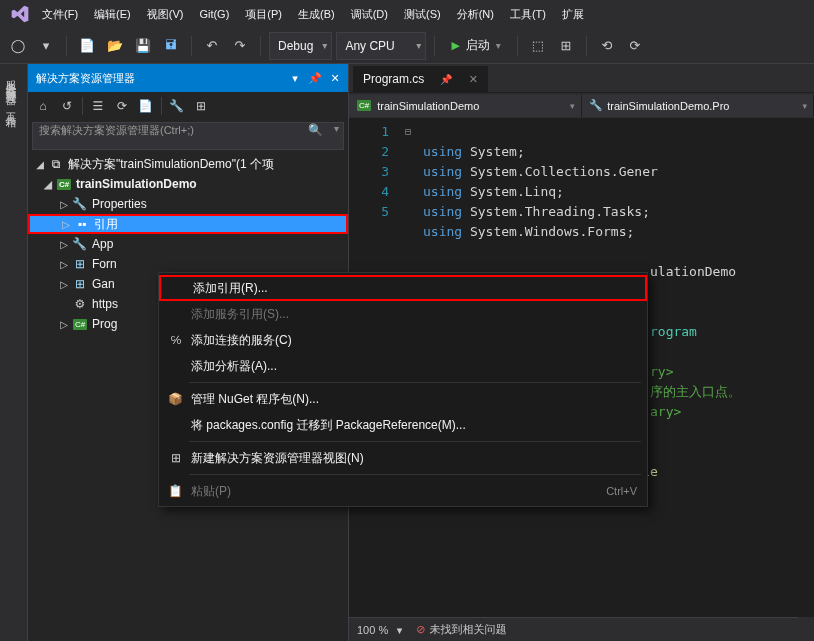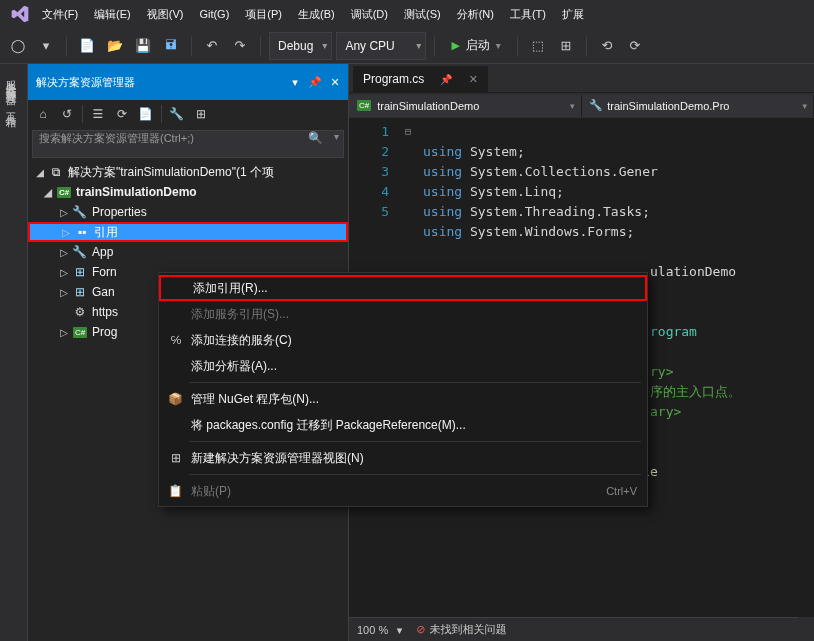--- a/index.html
+++ b/index.html
@@ -75,21 +75,21 @@
   }
   
   .explorer {
     position:absolute; left:28px; top:64px;
     width:321px; bottom:0;
     background:#252526;
     border-right:1px solid #3f3f46;
     z-index:3;
   }
   .ex-title {
-    height:36px;
+    height:28px;
     background:#007acc;
     display:flex;align-items:center;
     padding:0 8px;
     color:#fff; font-size:11px;
     position:relative;
   }
   .ex-title-btns { position:absolute; right:4px; display:flex; gap:2px; }
   .ex-title-btn { width:18px;height:18px;display:flex;align-items:center;justify-content:center;font-size:11px; }
   .ex-toolbar {
     height:28px;

